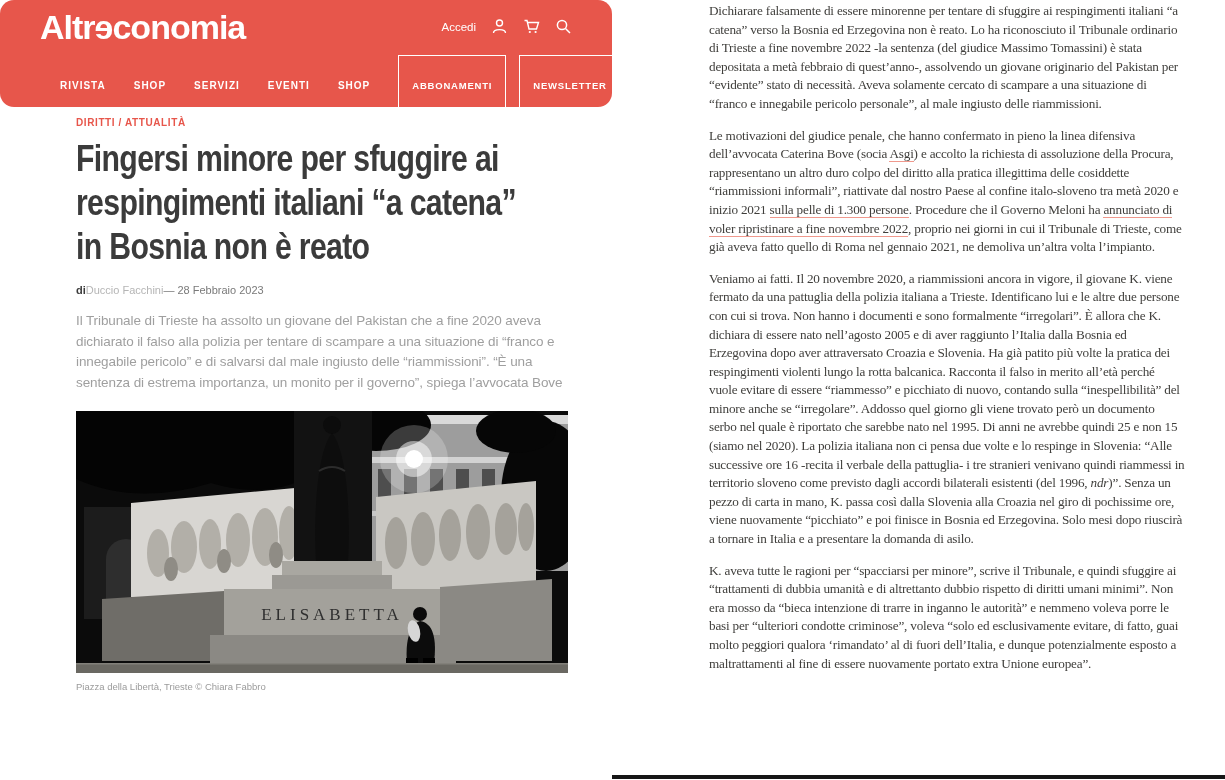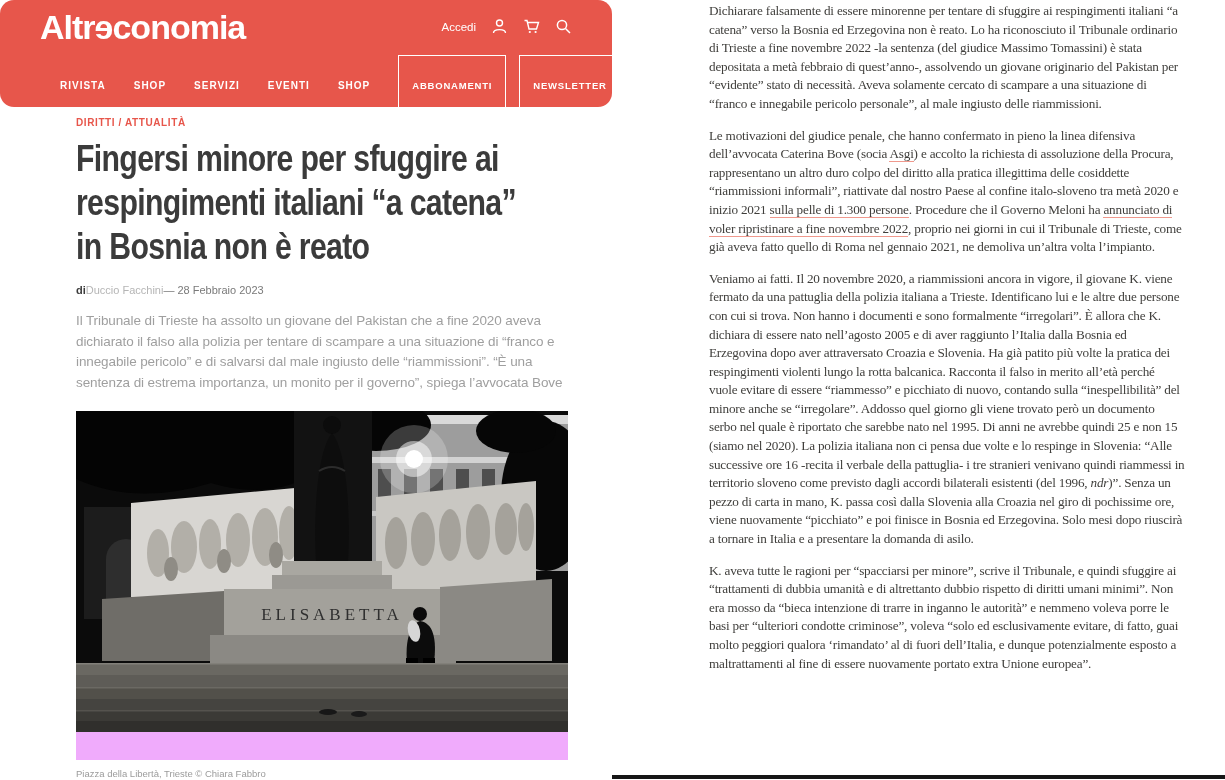--- a/index.html
+++ b/index.html
@@ -35,21 +35,21 @@
   .category{color:var(--red);font-size:10px;font-weight:bold;letter-spacing:0.6px;cursor:pointer;}
   .title{margin-top:9px;color:var(--title);}
   .title-line{font-size:36px;font-weight:bold;letter-spacing:-0.8px;line-height:44px;white-space:nowrap;
               transform:scaleX(0.84);transform-origin:left center;}
   .byline{margin-top:15px;font-size:11px;color:#7a7a7a;display:flex;align-items:baseline;}
   .byline .prefix{font-weight:bold;color:#3b3b3b;}
   .byline .author{color:#b5b5b5;}
   .byline .date{color:#7a7a7a;}
   .standfirst{margin-top:15px;width:508px;font-size:13.5px;line-height:20.5px;color:var(--muted);letter-spacing:-0.1px;}
   .photo-figure{margin:18px 0 0 0;width:492px;}
-  .photo-frame{width:492px;height:349px;overflow:hidden;background:#f0abfc;}
+  .photo-frame{width:492px;height:262px;overflow:hidden;background:#bef264;}
   .caption{margin-top:8px;font-size:9.5px;color:#9b9b9b;}
   
   .right-col{position:absolute;left:612px;top:0;width:613px;height:636px;background:#fff;}
   .article-body{padding:2px 40px 0 97px;}
   .body-par{margin:0 0 13px 0;font-family:"Liberation Serif",serif;font-size:13.2px;letter-spacing:-0.2px;
             line-height:18.6px;color:var(--ink);}
   .body-par .italic{font-style:italic;}
   .inline-link{color:var(--ink);text-decoration:none;border-bottom:1px solid var(--link-underline);cursor:pointer;}
   .bottom-bar{position:absolute;left:612px;right:0;bottom:1px;height:4px;background:#161616;}
 </style>

